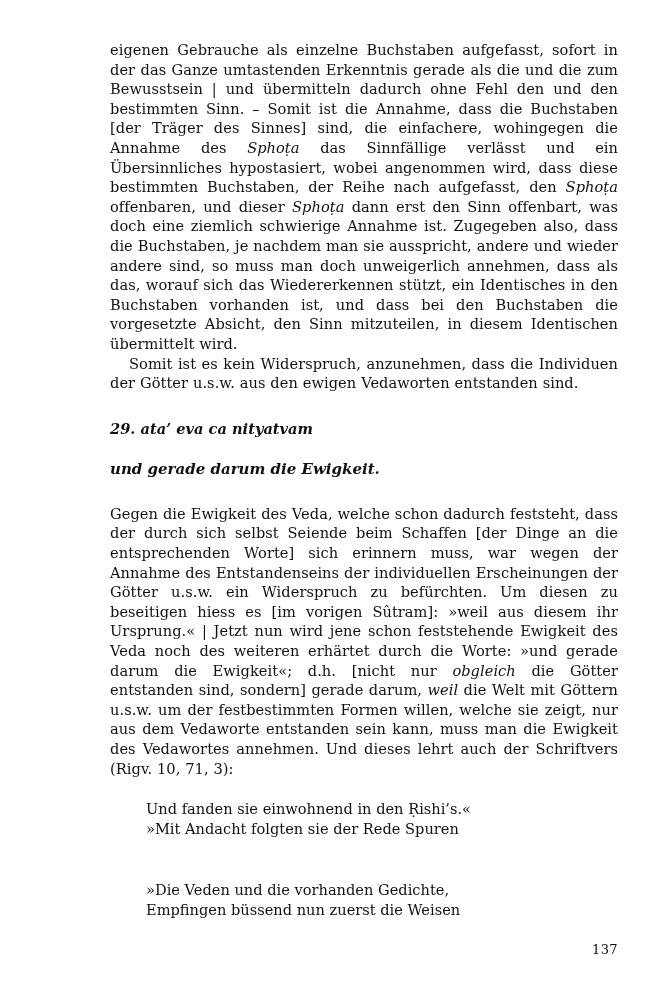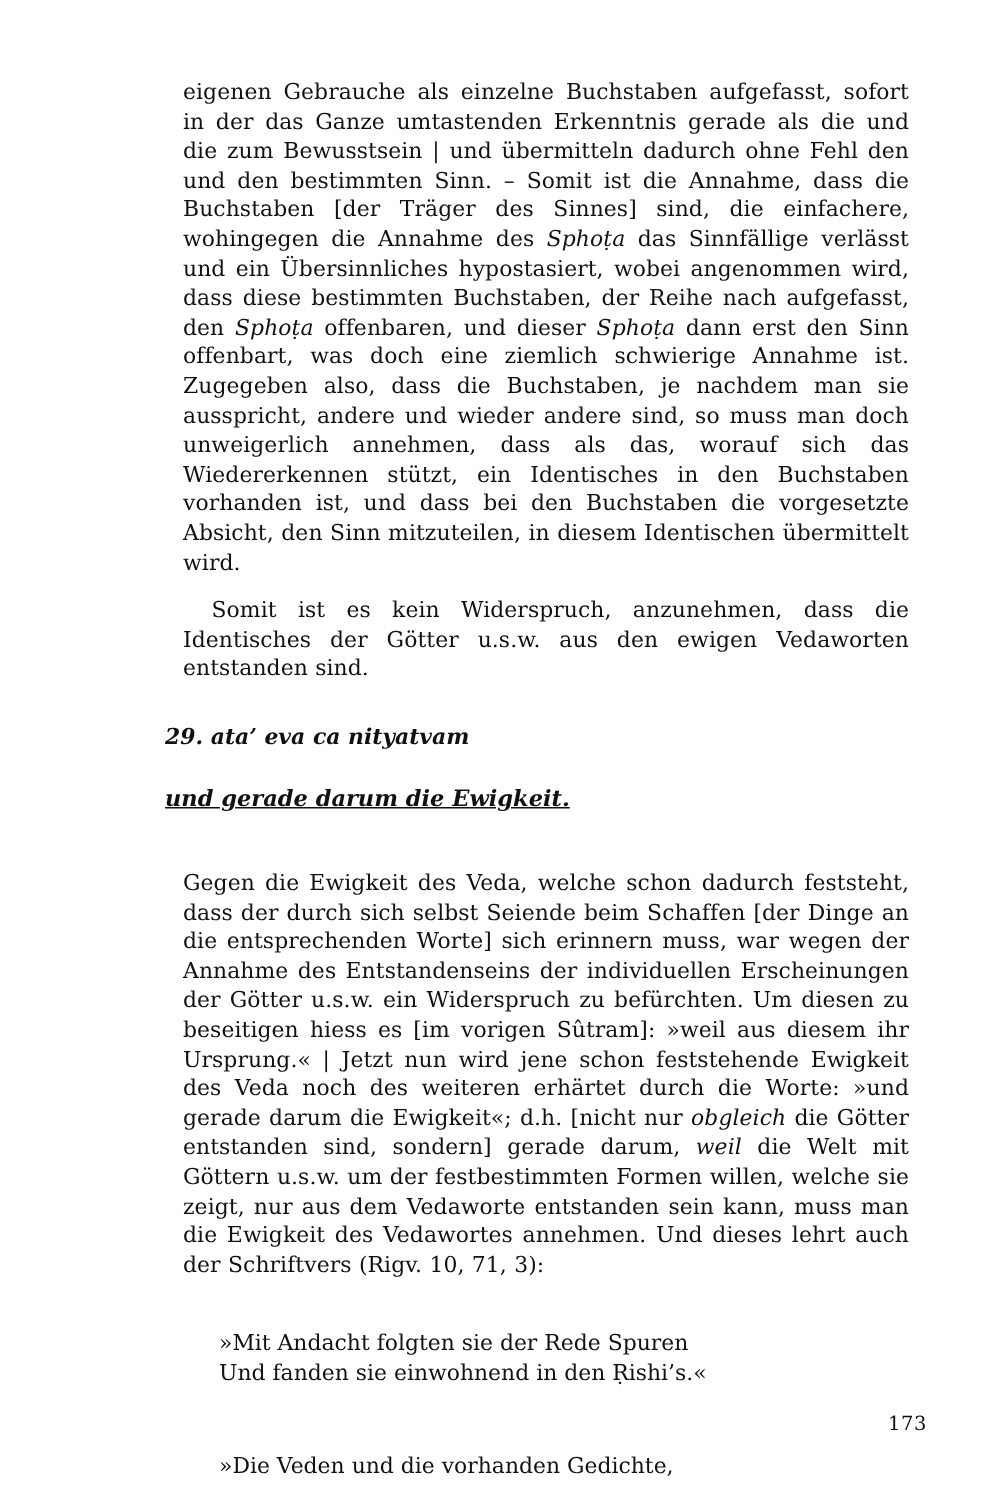--- a/index.html
+++ b/index.html
@@ -20,21 +20,21 @@
     height: 990px;
     box-sizing: border-box;
     padding: 40px 42px 30px 110px;
     background: #ffffff;
   }
   .textblock {
     width: 508px;
     margin-left: 0;
   }
   p.body-para {
-    margin: 12px;
+    margin: 0;
     text-align: justify;
     text-justify: inter-word;
     font-size: 14.6px;
     line-height: 19.6px;
     letter-spacing: 0.05px;
     word-spacing: 0.2px;
     hyphens: manual;
   }
   p.body-para.indent {
     text-indent: 19px;
@@ -48,21 +48,20 @@
   h3.sutra-subtitle {
     margin: 0;
     font-weight: bold;
     font-style: italic;
     font-size: 14.6px;
     line-height: 19.6px;
   }
   h3.sutra-subtitle {
     margin-top: 22px;
     font-size: 15px;
-    text-decoration: underline;
   }
   .after-heading { height: 24px; }
 
   .verse {
     margin: 0;
     padding-left: 36px;
     font-size: 14.6px;
     line-height: 19.6px;
     text-align: left;
     white-space: normal;
@@ -83,44 +82,44 @@
   }
 </style>
 </head>
 <body>
 
 <div class="page">
   <div class="textblock">
 
     <p class="body-para">eigenen Gebrauche als einzelne Buchstaben aufgefasst, sofort in der das Ganze umtastenden Erkenntnis gerade als die und die zum Bewusstsein | und übermitteln dadurch ohne Fehl den und den bestimmten Sinn. – Somit ist die Annahme, dass die Buchstaben [der Träger des Sinnes] sind, die einfachere, wohingegen die Annahme des <em class="it">Sphoṭa</em> das Sinnfällige verlässt und ein Übersinnliches hypostasiert, wobei angenommen wird, dass diese bestimmten Buchstaben, der Reihe nach aufgefasst, den <em class="it">Sphoṭa</em> offenbaren, und dieser <em class="it">Sphoṭa</em> dann erst den Sinn offenbart, was doch eine ziemlich schwierige Annahme ist. Zugegeben also, dass die Buchstaben, je nachdem man sie ausspricht, andere und wieder andere sind, so muss man doch unweigerlich annehmen, dass als das, worauf sich das Wiedererkennen stützt, ein Identisches in den Buchstaben vorhanden ist, und dass bei den Buchstaben die vorgesetzte Absicht, den Sinn mitzuteilen, in diesem Identischen übermittelt wird.</p>
 
-    <p class="body-para indent">Somit ist es kein Widerspruch, anzunehmen, dass die Identisches der Götter u.s.w. aus den ewigen Vedaworten entstanden sind.</p>
+    <p class="body-para indent">Somit ist es kein Widerspruch, anzunehmen, dass die Individuen der Götter u.s.w. aus den ewigen Vedaworten entstanden sind.</p>
 
     <div class="heading-wrap">
       <h2 class="sutra-title">29. ata’ eva ca nityatvam</h2>
       <h3 class="sutra-subtitle">und gerade darum die Ewigkeit.</h3>
     </div>
 
     <div class="after-heading"></div>
 
     <p class="body-para">Gegen die Ewigkeit des Veda, welche schon dadurch feststeht, dass der durch sich selbst Seiende beim Schaffen [der Dinge an die entsprechenden Worte] sich erinnern muss, war wegen der Annahme des Entstandenseins der individuellen Erscheinungen der Götter u.s.w. ein Widerspruch zu be­fürchten. Um diesen zu beseitigen hiess es [im vorigen Sûtram]: »weil aus diesem ihr Ursprung.« | Jetzt nun wird jene schon feststehende Ewigkeit des Veda noch des weiteren erhärtet durch die Worte: »und gerade darum die Ewigkeit«; d.h. [nicht nur <em class="it">obgleich</em> die Götter entstanden sind, sondern] gerade darum, <em class="it">weil</em> die Welt mit Göttern u.s.w. um der festbestimmten Formen willen, welche sie zeigt, nur aus dem Vedaworte entstanden sein kann, muss man die Ewigkeit des Vedawortes annehmen. Und dieses lehrt auch der Schriftvers (Rigv. 10, 71, 3):</p>
 
     <div class="spacer-md"></div>
 
     <div class="verse">
+        <span class="vline">Und fanden sie einwohnend in den Ṛishi’s.«</span>
         <span class="vline">»Mit Andacht folgten sie der Rede Spuren</span>
-        <span class="vline">Und fanden sie einwohnend in den Ṛishi’s.«</span>
       </div>
 
     <div class="spacer-md"></div>
 
 
     <div class="spacer-md"></div>
 
     <div class="verse">
         <span class="vline">»Die Veden und die vorhanden Gedichte,</span>
         <span class="vline">Empfingen büssend nun zuerst die Weisen</span>
       </div>
 
   </div>
 
-  <div class="folio">173</div>
+  <div class="folio">137</div>
 </div>
 
 </body></html>

